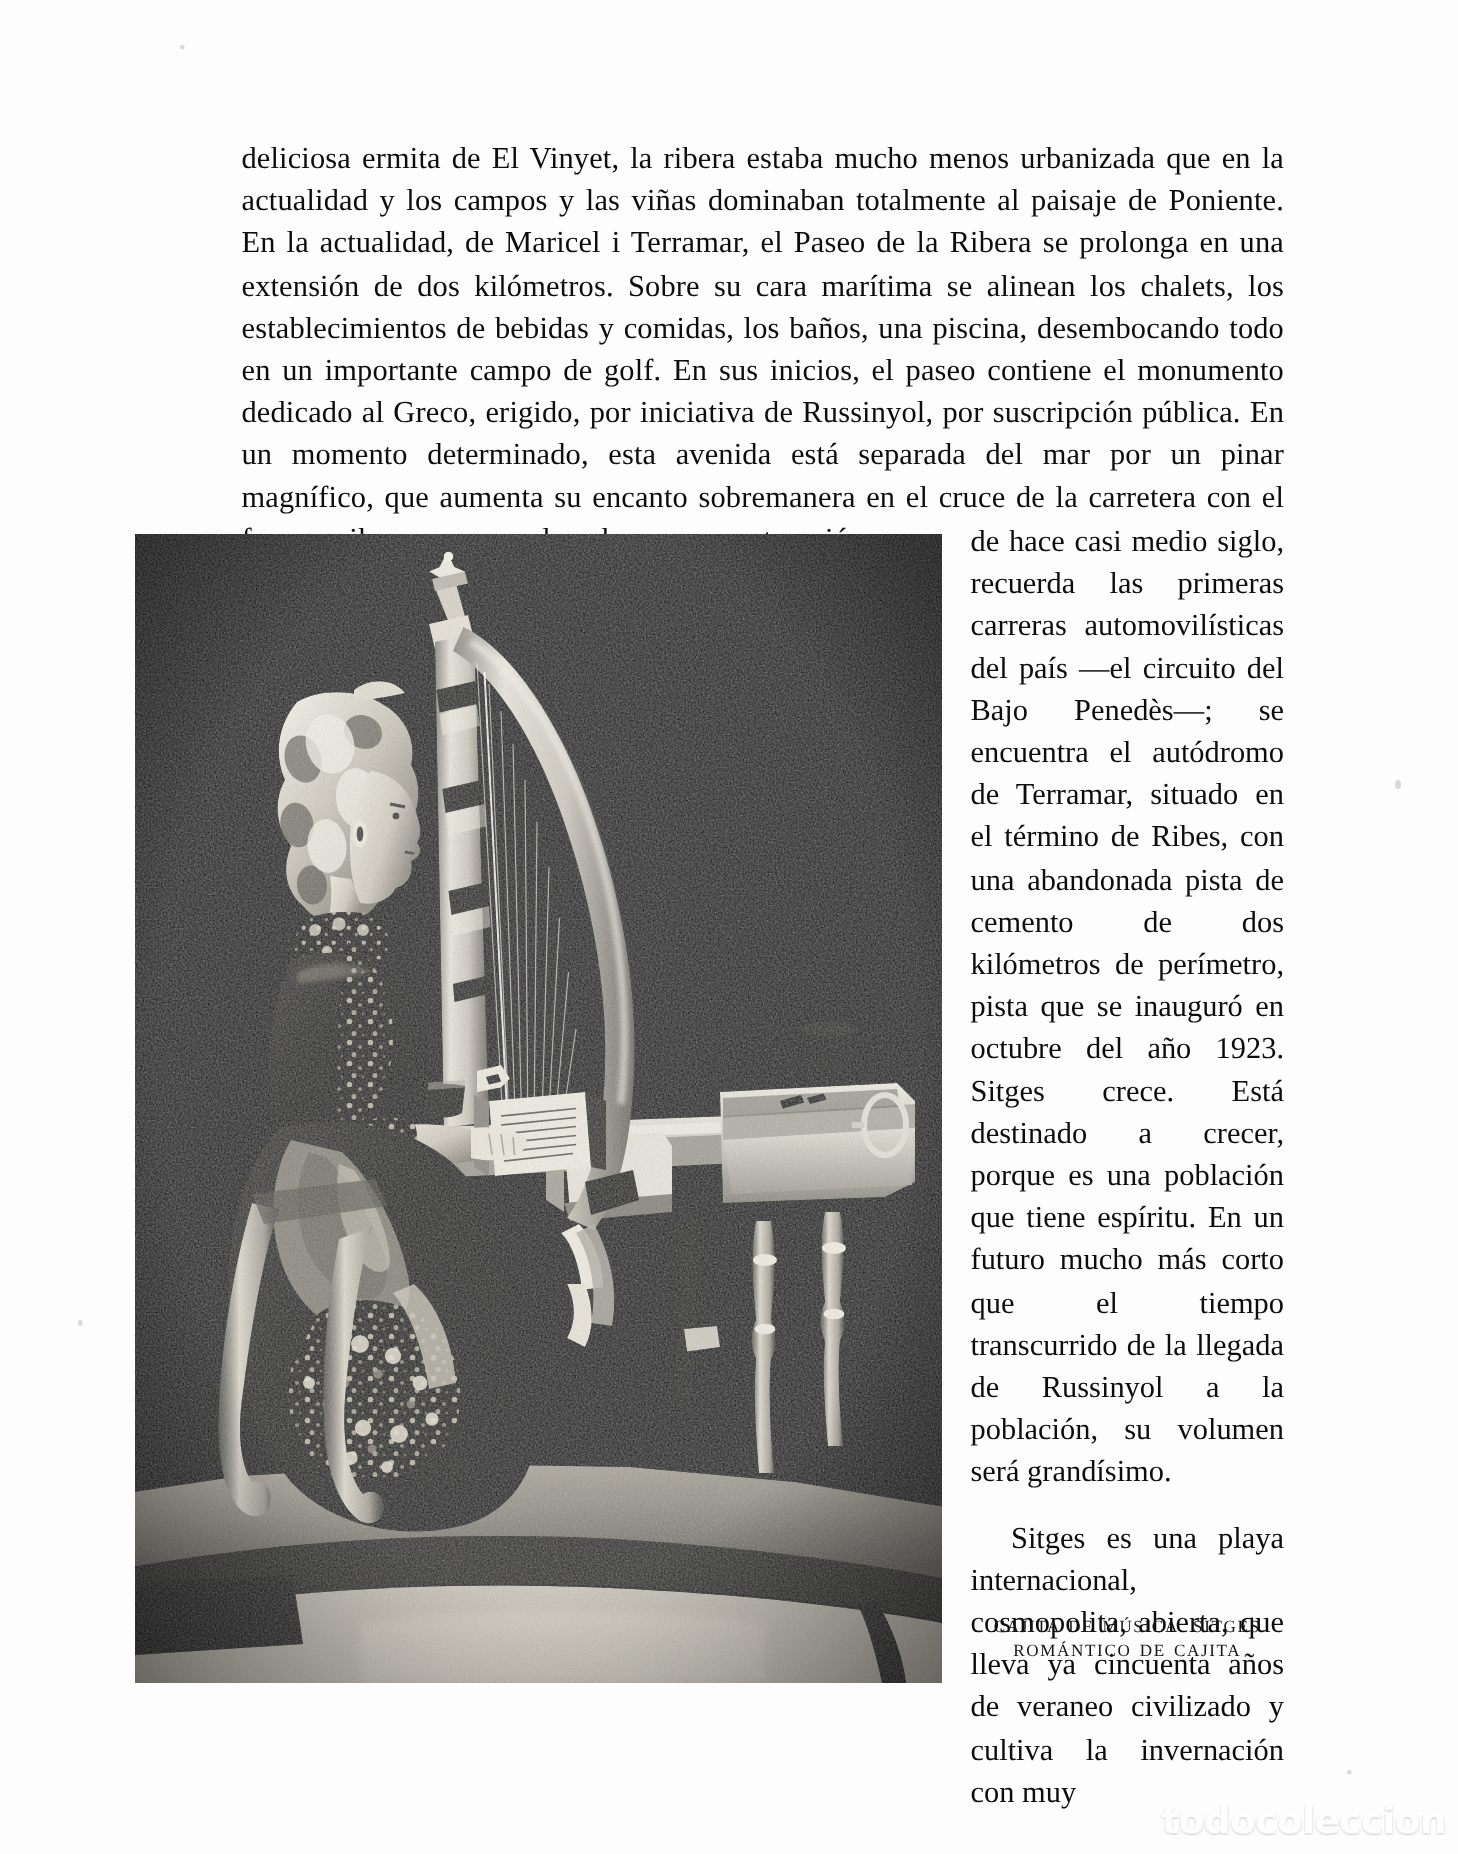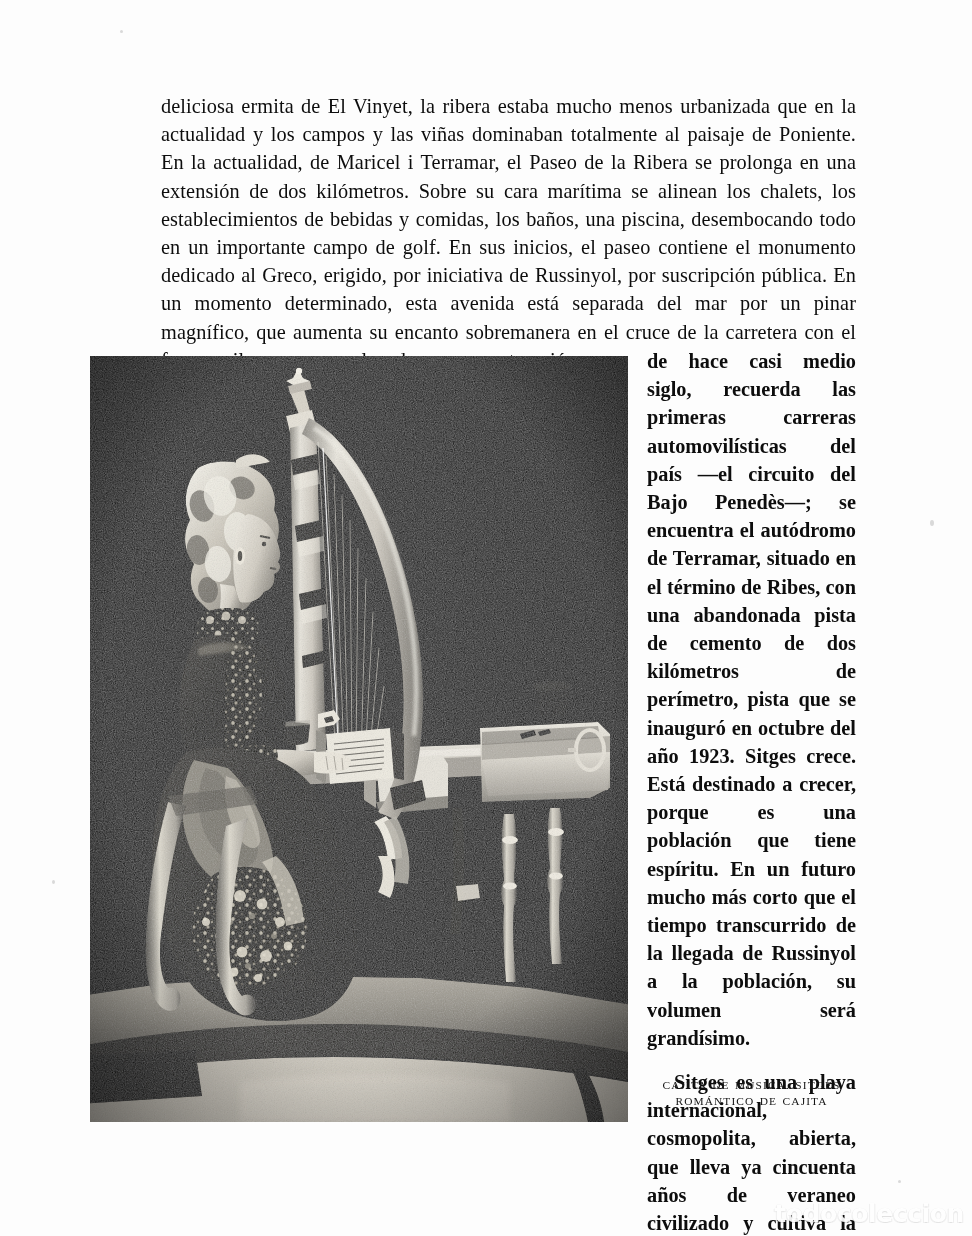--- a/index.html
+++ b/index.html
@@ -60,21 +60,21 @@
     position: absolute;
     left: 647px;
     top: 347px;
     width: 209px;
     font-size: 20.3px;
     line-height: 28.2px;
     text-align: justify;
     text-align-last: left;
     hyphens: none;
   }
-  #side-column p { margin: 0; font-weight: bold; }
+  #side-column p { margin: 0; }
   #side-column p.indent { text-indent: 27px; margin-top: 16px; }
 
   
   #photo-caption {
     position: absolute;
     left: 647px;
     top: 1077px;
     width: 209px;
     font-size: 11.4px;
     line-height: 16px;

